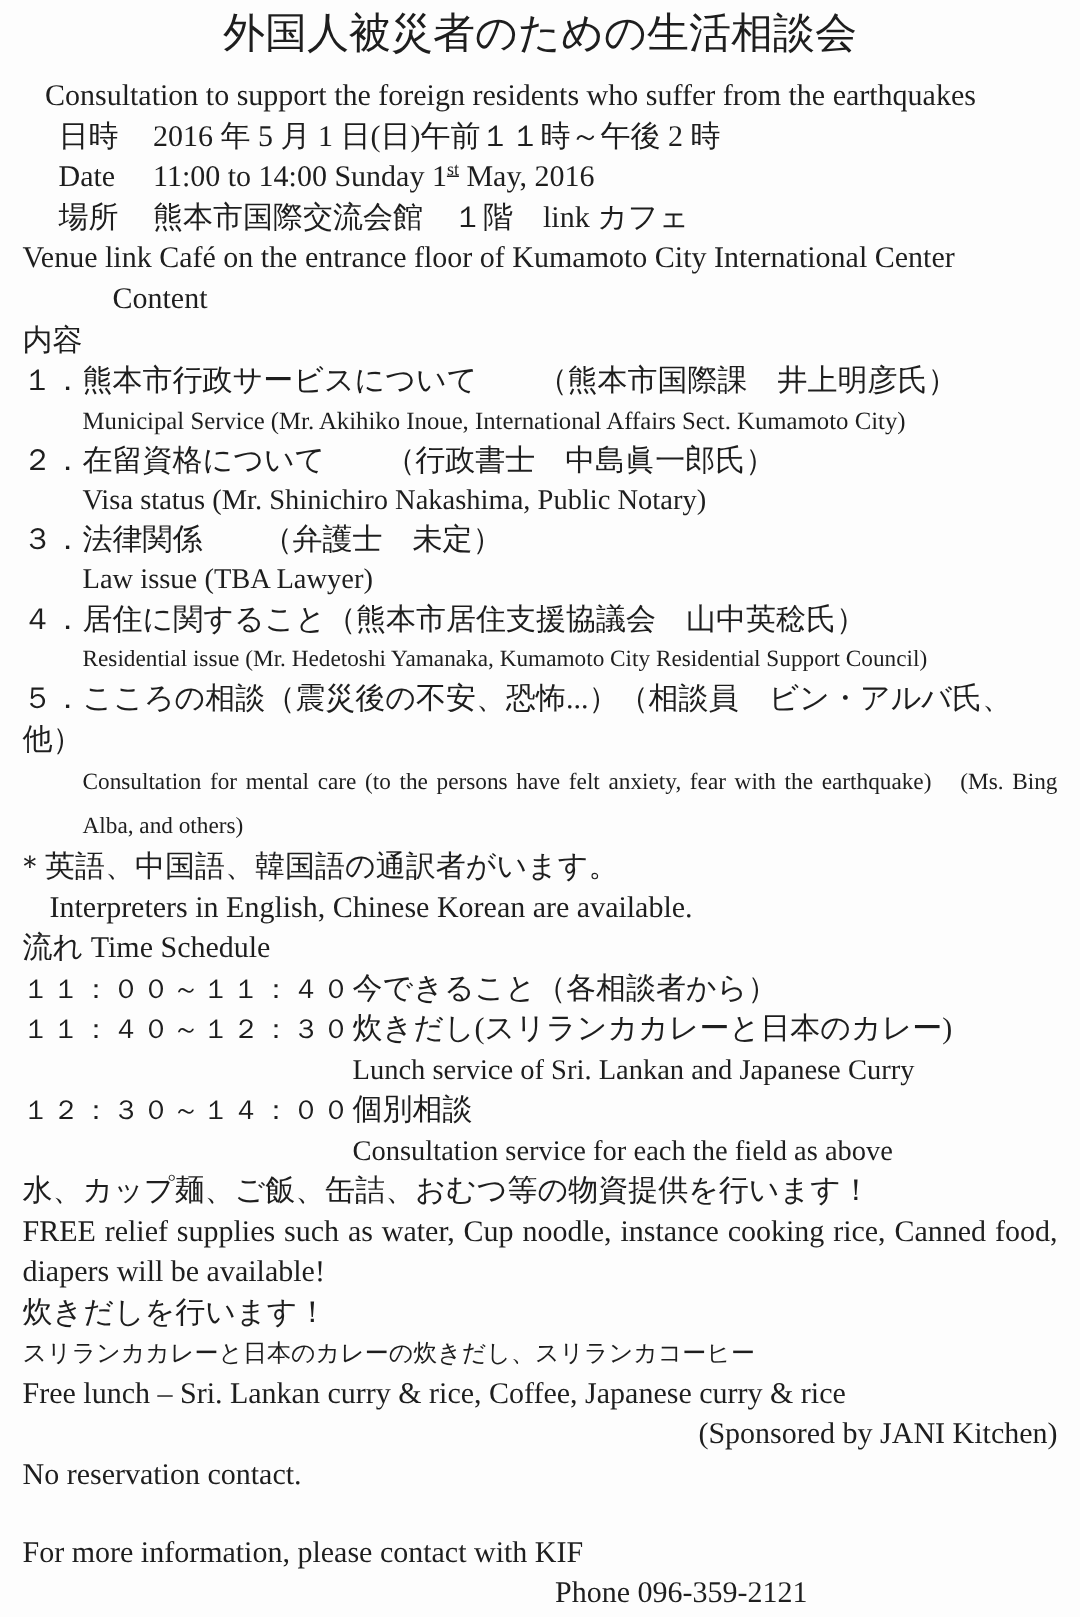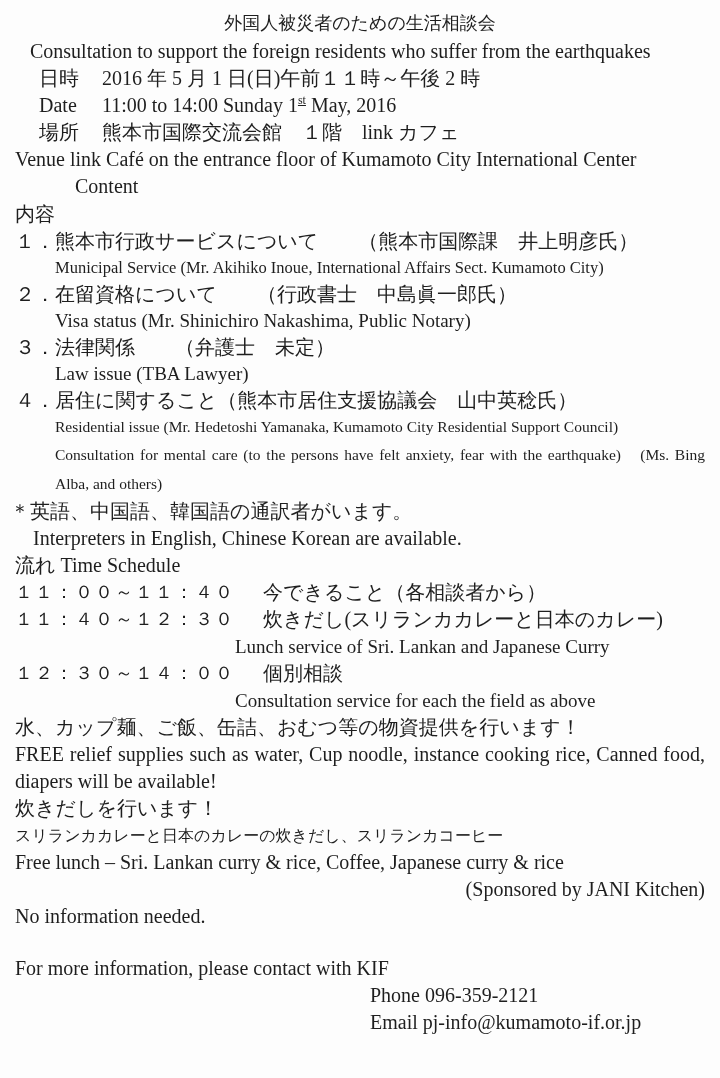--- a/index.html
+++ b/index.html
@@ -4,41 +4,41 @@
 <style>
   * { margin:0; padding:0; box-sizing:border-box; }
   html,body { background:#ffffff; }
   body {
     width:720px; height:1078px; overflow:hidden;
     font-family:"Liberation Serif","DejaVu Serif",serif;
     color:#1e1e1e; background:#fdfdfd;
   }
   .page { padding:8px 15px 0 15px; }
 
-  .title { font-size:18px; font-weight:normal; text-align:center; line-height:30px; }
+  .title { font-size:28px; font-weight:normal; text-align:center; line-height:30px; margin-bottom:13px; }
 
   .line { font-size:20px; line-height:27px; }
   .subtitle { padding-left:15px; }
 
   .info-row { display:flex;margin-left:24px; }
   .info-row .label { flex:0 0 63px; }
   .info-row .value { flex:1; }
   sup { font-size:12px; vertical-align:super; line-height:0;text-decoration:underline; }
 
   .heading-row { display:flex; }
   .heading-row .label { flex:0 0 60px;margin-top:28px; }
 
   .item-jp { font-size:20px; line-height:27px; }
   .item-en { margin-left:40px; }
   .en-lg { font-size:19px; line-height:26px; }
   .en-md { font-size:16.5px; line-height:26px; }
   .en-sm { font-size:15.5px; line-height:26px; }
   .en-just { font-size:15.5px; line-height:29px; text-align:justify; }
 
-  .sched-line { display:flex;gap:28px; }
+  .sched-line { display:flex; }
   .sched-time { flex:0 0 220px; font-size:18px; letter-spacing:2px; }
   .sched-jp { flex:1; }
   .sched-en { margin-left:220px; font-size:19px; line-height:27px; }
 
   .just { text-align:justify; }
   .small-jp { font-size:16px; line-height:27px; }
   .sponsor { text-align:right; }
   .indent-en { padding-left:18px; }
   .asterisk-line { margin-left:-5px; }
   .gap { height:25px; }
@@ -89,20 +89,21 @@
     <div class="item-jp">３．法律関係　　（弁護士　未定）</div>
     <div class="item-en en-lg">Law issue (TBA Lawyer)</div>
   </div>
 
   <div class="item">
     <div class="item-jp">４．居住に関すること（熊本市居住支援協議会　山中英稔氏）</div>
     <div class="item-en en-sm">Residential issue (Mr. Hedetoshi Yamanaka, Kumamoto City Residential Support Council)</div>
   </div>
 
   <div class="item">
+    <div class="item-jp">５．こころの相談（震災後の不安、恐怖...）（相談員　ビン・アルバ氏、他）</div>
     <div class="item-en en-just">Consultation for mental care (to the persons have felt anxiety, fear with the earthquake)　(Ms. Bing Alba, and others)</div>
   </div>
 
   <div class="line asterisk-line">＊英語、中国語、韓国語の通訳者がいます。</div>
   <div class="line indent-en">Interpreters in English, Chinese Korean are available.</div>
 
   <div class="line">流れ  Time Schedule</div>
 
   <div class="sched-row">
     <div class="line sched-line">
@@ -128,21 +129,21 @@
   </div>
 
   <div class="line">水、カップ麺、ご飯、缶詰、おむつ等の物資提供を行います！</div>
   <div class="line just">FREE relief supplies such as water, Cup noodle, instance cooking rice, Canned food, diapers will be available!</div>
 
   <div class="line">炊きだしを行います！</div>
   <div class="line small-jp">スリランカカレーと日本のカレーの炊きだし、スリランカコーヒー</div>
   <div class="line">Free lunch – Sri. Lankan curry &amp; rice, Coffee, Japanese curry &amp; rice</div>
   <div class="line sponsor">(Sponsored by JANI Kitchen)</div>
 
-  <div class="line">No information needed.</div>
+  <div class="line">No reservation contact.</div>
 
   <div class="gap"></div>
 
   <div class="line">For more information, please contact with KIF</div>
   <div class="line contact-indent">Phone 096-359-2121</div>
   <div class="line contact-indent">Email pj-info@kumamoto-if.or.jp</div>
 
 </div>
 
 </body></html>

